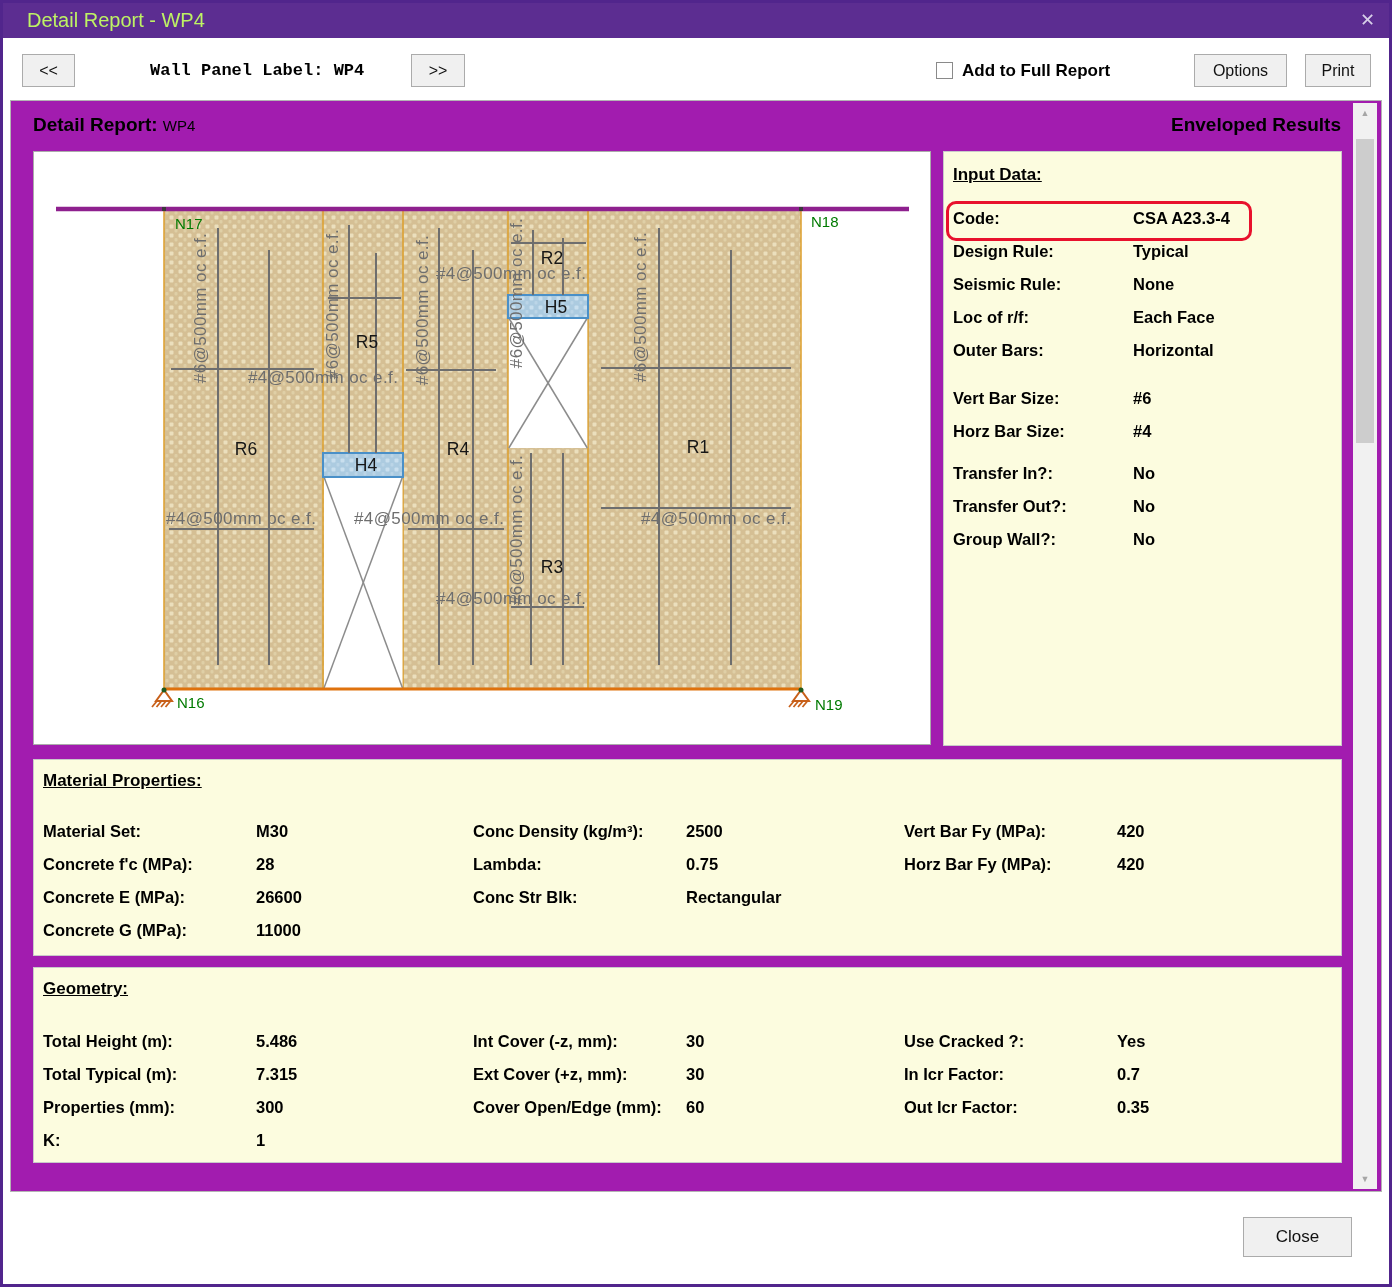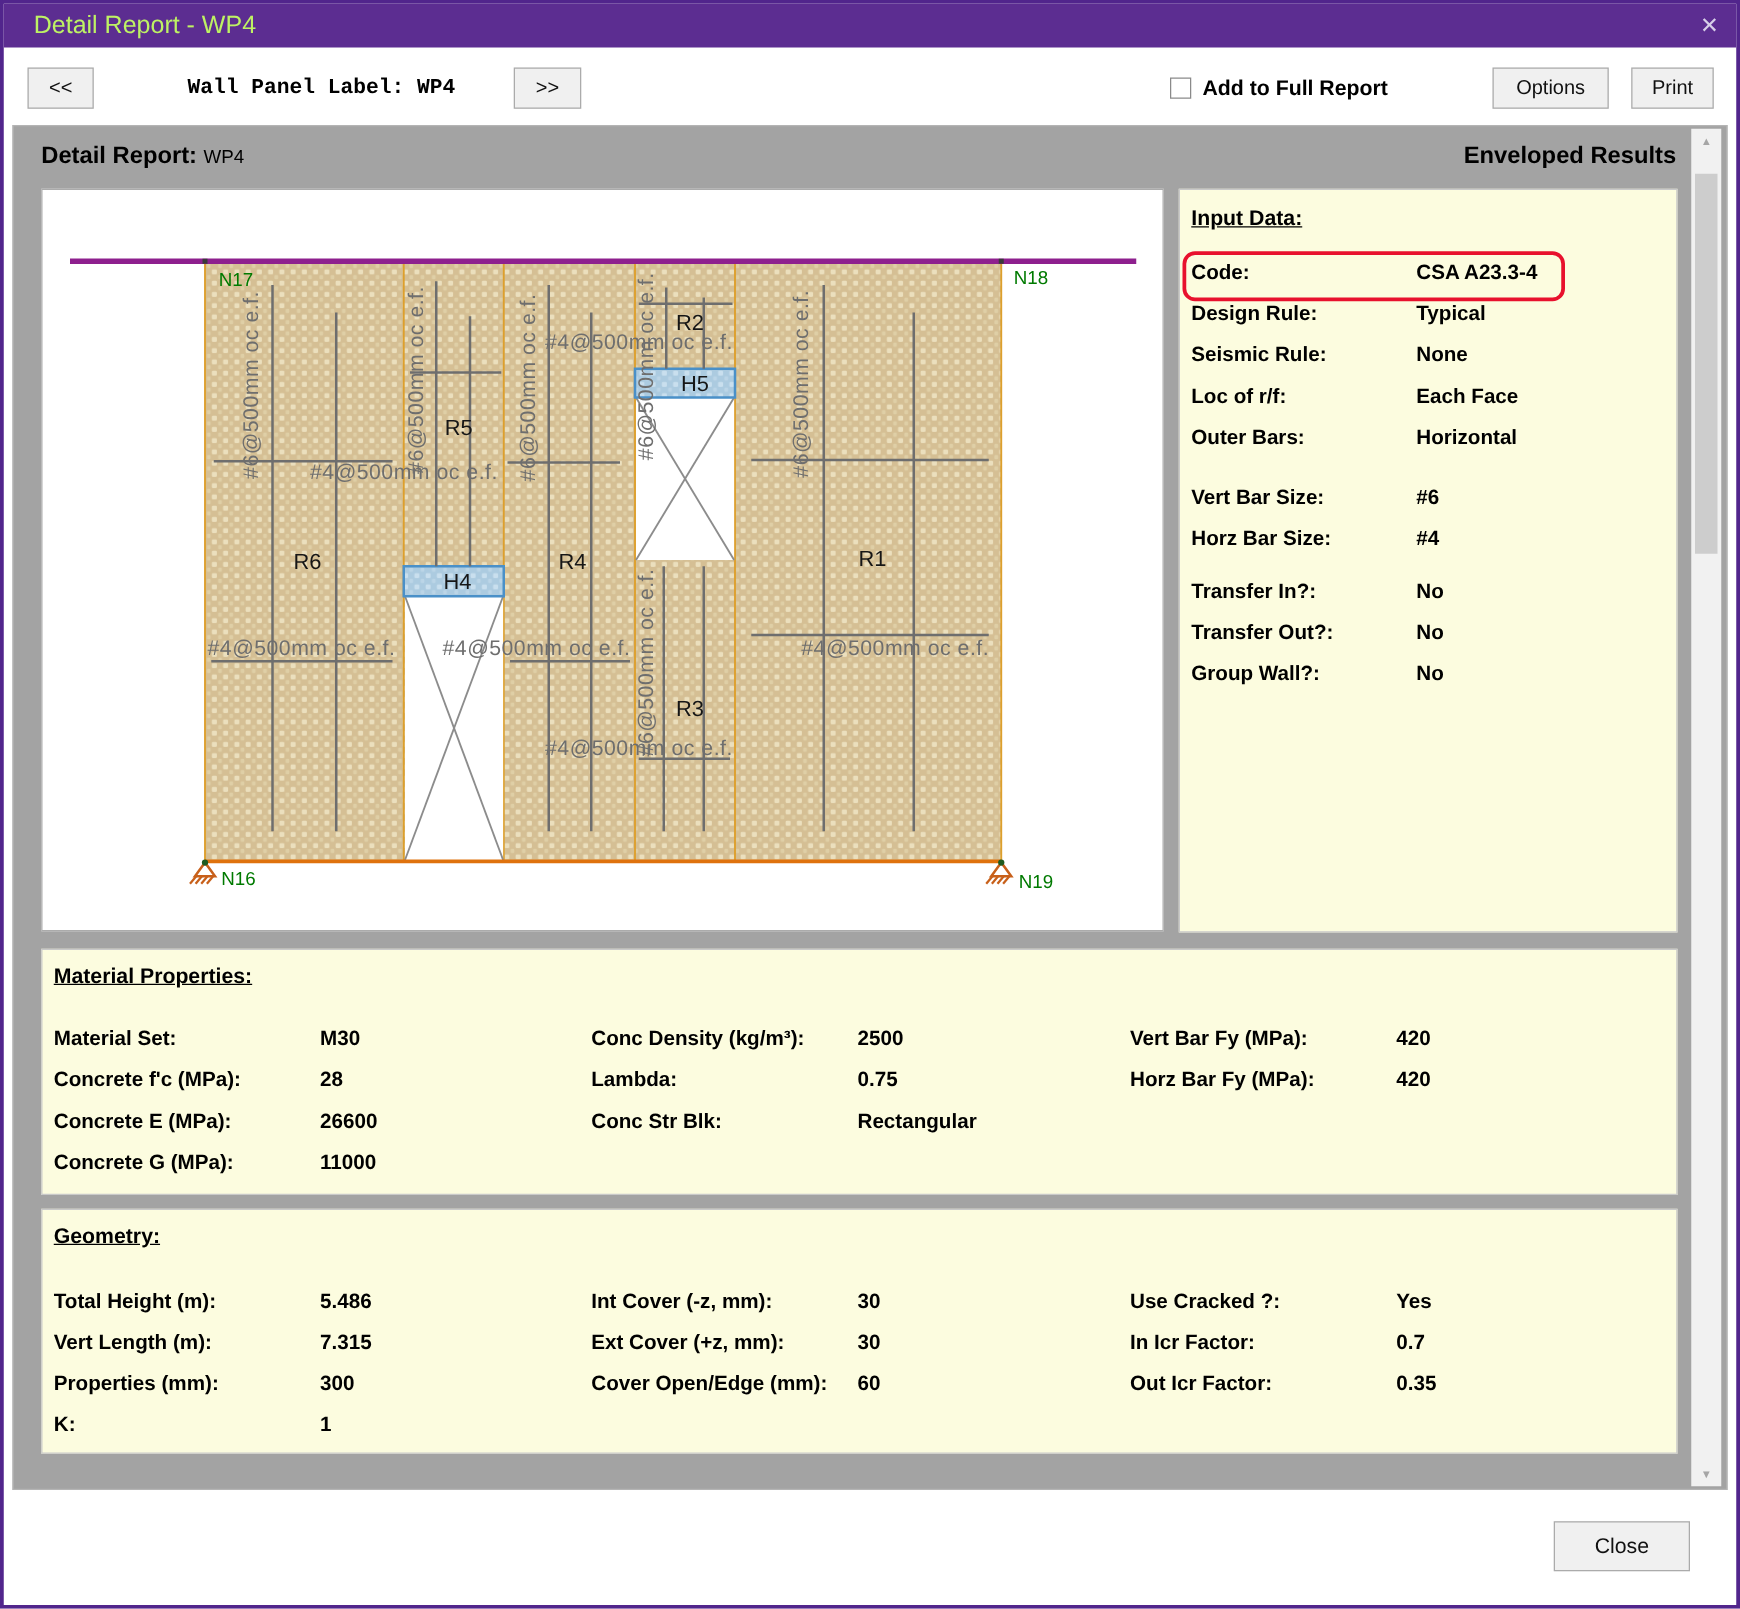--- a/index.html
+++ b/index.html
@@ -7,21 +7,21 @@
     border:3px solid #51258C;box-sizing:border-box;
     font-family:"Liberation Sans",sans-serif;color:#000;overflow:hidden;}
   .titlebar{position:absolute;left:0;top:0;right:0;height:35px;background:#5C2D91;}
   .titlebar .ttl{position:absolute;left:24px;top:0;line-height:35px;font-size:20px;color:#bef264;font-weight:400;}
   .titlebar .closex{position:absolute;right:14px;top:0;line-height:35px;font-size:18px;color:#D7CFE8;cursor:default;}
   .wbtn{position:absolute;background:#F0F0F0;border:1px solid #ABABAB;box-sizing:border-box;
     font-family:"Liberation Sans",sans-serif;font-size:16px;color:#111;text-align:center;padding:0;}
   .toolbar-label{position:absolute;font-size:17px;font-weight:600;}
   .cbx{position:absolute;width:17px;height:17px;background:#fff;border:1px solid #8A8A8A;box-sizing:border-box;}
   .content{position:absolute;left:7px;top:97px;width:1372px;height:1092px;
-    border:1px solid #B4B4B4;background:#a3a3a3;box-sizing:border-box;}
+    border:1px solid #B4B4B4;background:#a21caf;box-sizing:border-box;}
   .rep-label{position:absolute;left:22px;top:13px;font-size:19px;font-weight:600;}
   .rep-value{font-size:15px;font-weight:500;}
   .enveloped{position:absolute;right:40px;top:13px;font-size:19px;font-weight:600;}
   .diagram-box{position:absolute;left:22px;top:50px;width:898px;height:594px;
     border:1px solid #ABABAB;background:#fff;box-sizing:border-box;}
   .databox{position:absolute;background:#FCFCDF;border:1px solid #C9C9C9;box-sizing:border-box;}
   .pheading{position:absolute;left:9px;font-size:17px;font-weight:700;text-decoration:underline;}
   .rows{position:absolute;}
   .row{height:20px;margin-bottom:13px;font-size:16.5px;font-weight:600;white-space:nowrap;}
   .row .lbl{display:inline-block;width:180px;}
@@ -229,21 +229,21 @@
       <div class="rows mcol" style="left:870px;top:62px;width:430px;">
         <div class="row"><span class="lbl">Vert Bar Fy (MPa):</span><span class="val">420</span></div>
         <div class="row"><span class="lbl">Horz Bar Fy (MPa):</span><span class="val">420</span></div>
       </div>
     </div>
 
     <div class="databox" style="left:22px;top:866px;width:1309px;height:196px;">
       <div class="pheading" style="top:11px;">Geometry:</div>
       <div class="rows mcol" style="left:9px;top:64px;width:420px;">
         <div class="row"><span class="lbl">Total Height (m):</span><span class="val">5.486</span></div>
-        <div class="row"><span class="lbl">Vert Length (m):</span><span class="val">7.315</span></div>
+        <div class="row"><span class="lbl">Total Typical (m):</span><span class="val">7.315</span></div>
         <div class="row"><span class="lbl">Properties (mm):</span><span class="val">300</span></div>
         <div class="row"><span class="lbl">K:</span><span class="val">1</span></div>
       </div>
       <div class="rows mcol" style="left:439px;top:64px;width:420px;">
         <div class="row"><span class="lbl">Int Cover (-z, mm):</span><span class="val">30</span></div>
         <div class="row"><span class="lbl">Ext Cover (+z, mm):</span><span class="val">30</span></div>
         <div class="row"><span class="lbl">Cover Open/Edge (mm):</span><span class="val">60</span></div>
       </div>
       <div class="rows mcol" style="left:870px;top:64px;width:430px;">
         <div class="row"><span class="lbl">Use Cracked ?:</span><span class="val">Yes</span></div>

